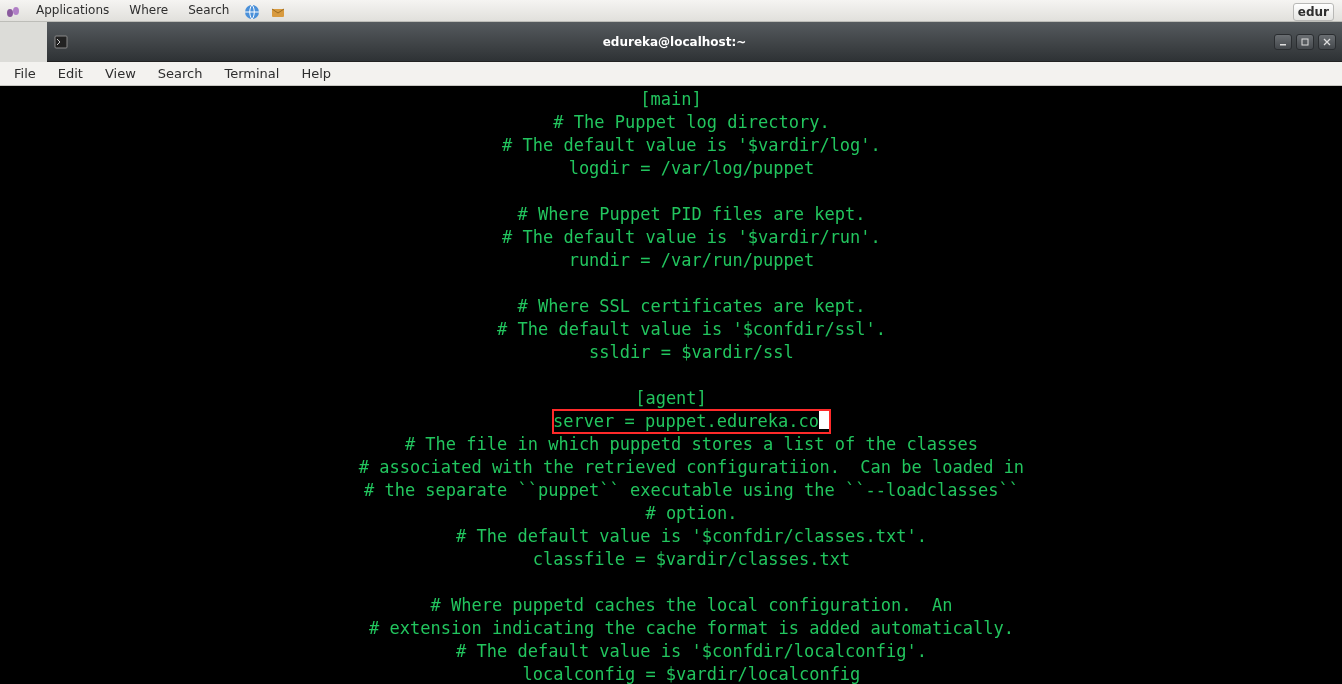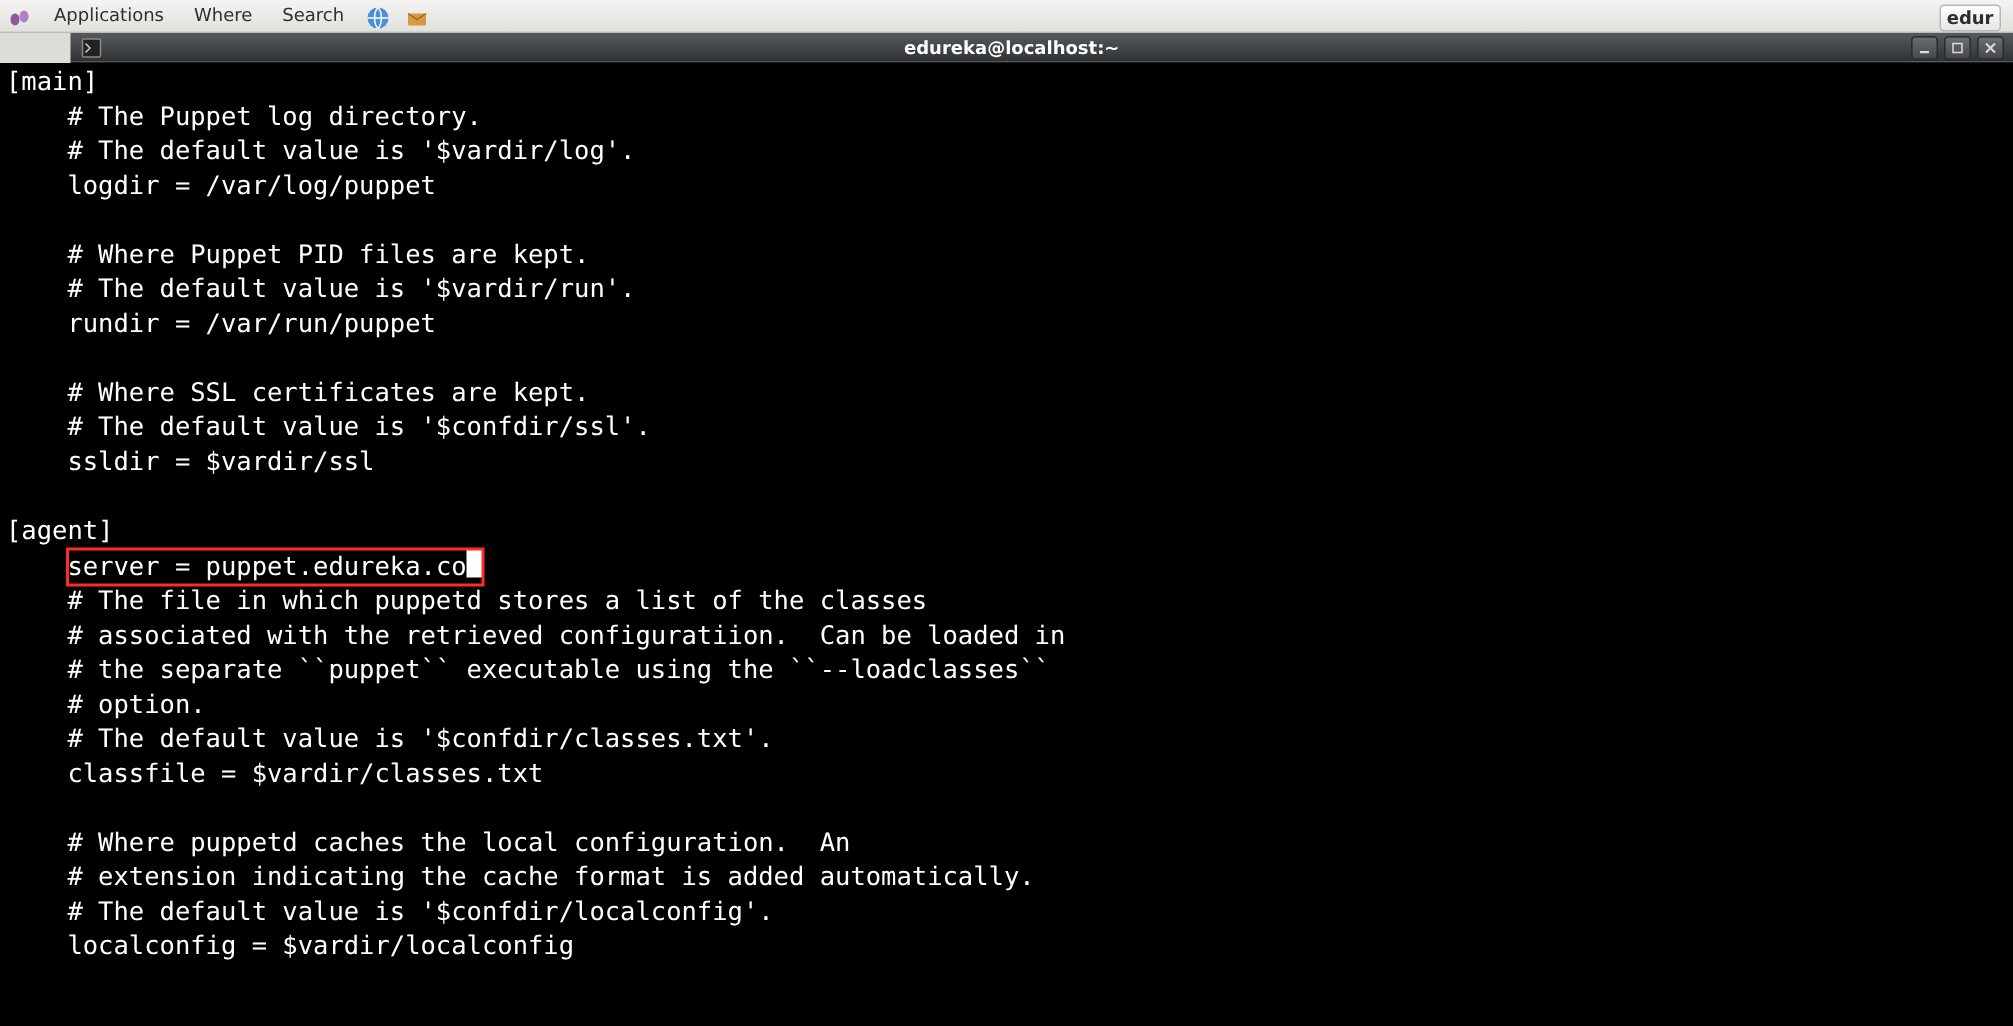--- a/index.html
+++ b/index.html
@@ -37,21 +37,21 @@
   
   .window {
     position: absolute;
     left: 0; right: 0;
     top: 22px;
     bottom: 0;
     background: #dcdcd8;
     display:flex; flex-direction:column;
   }
   .titlebar {
-    height: 20px;
+    height: 40px;
     background: linear-gradient(#555a5e, #3e4245 60%, #2e3235);
     color: #eaeaea;
     display:flex; align-items:center;
     padding: 0 6px;
     font-size: 12px;
     border-bottom:1px solid #222;
     margin-left:47px;
   }
   .titlebar .ico { width:16px;height:16px;margin-right:6px; display:flex;align-items:center;justify-content:center;}
   .titlebar .title { flex:1; text-align:center; font-weight:600; color:#fff; }
@@ -67,28 +67,29 @@
     height: 24px;
     background:#f3f2ef;
     border-bottom:1px solid #c7c6c1;
     display:flex; align-items:center;
     padding: 0 4px; gap: 2px;
   }
   .menubar .mitem { padding: 2px 10px; cursor:pointer; font-size:13px;}
   .term {
     flex:1;
     background:#000;
-    color:#ffffff;
+    color:#22c55e;
     font-family: "DejaVu Sans Mono","Liberation Mono",monospace;
     font-size: 17px;
     line-height: 23px;
     padding: 2px 4px 6px 4px;
     white-space: pre;
     overflow:hidden;
     position:relative;
+    text-align:center;
   }
   .hl {
     outline: 2px solid #ff2a2a;
     outline-offset: -1px;
     display:inline-block;
   }
   .cursor-block {
     display:inline-block;
     width:11px; height:19px;
     background:#fff;
@@ -163,20 +164,28 @@
             <rect x="1" y="1" width="6" height="6" fill="none" stroke="#ddd"></rect>
           </svg>
       </span>
       <span class="winbtn">
         <svg width="8" height="8" viewBox="0 0 8 8">
             <path d="M1 1l6 6M7 1l-6 6" stroke="#ddd" stroke-width="1.3"></path>
           </svg>
       </span>
     </span>
   </div>
+  <div class="menubar">
+    <span class="mitem">File</span>
+    <span class="mitem">Edit</span>
+    <span class="mitem">View</span>
+    <span class="mitem">Search</span>
+    <span class="mitem">Terminal</span>
+    <span class="mitem">Help</span>
+  </div>
   <div class="term"><span>[main]</span>
 <span>    # The Puppet log directory.</span>
 <span>    # The default value is '$vardir/log'.</span>
 <span>    logdir = /var/log/puppet</span>
 <span></span>
 <span>    # Where Puppet PID files are kept.</span>
 <span>    # The default value is '$vardir/run'.</span>
 <span>    rundir = /var/run/puppet</span>
 <span></span>
 <span>    # Where SSL certificates are kept.</span>

